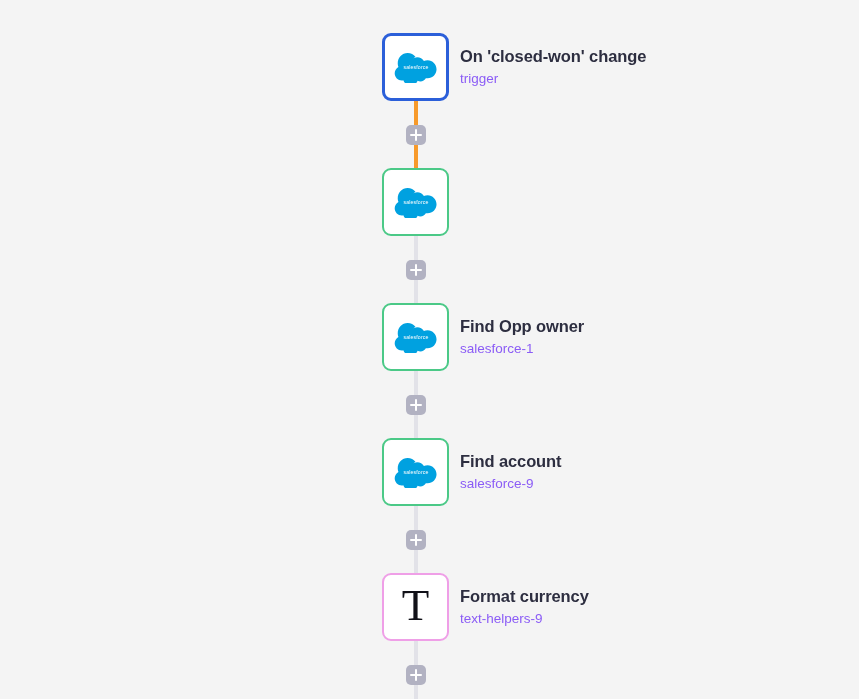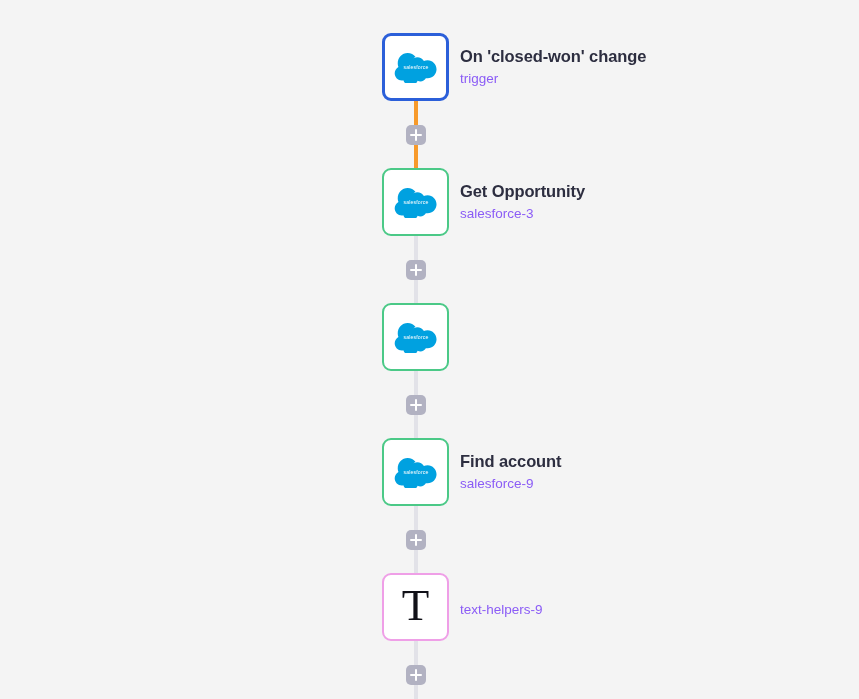--- a/index.html
+++ b/index.html
@@ -162,37 +162,37 @@
       <div class="plus-btn"></div>
     </div>
 
     <div class="node-row">
       <div class="node-box accent-green">
         <svg class="sf-icon" viewBox="0 0 44 32">
           <path fill="#00a1e0" d="M17.6 7.2c1.4-1.5 3.4-2.4 5.6-2.4 2.9 0 5.5 1.6 6.8 4 1.2-0.5 2.4-0.8 3.8-0.8 5 0 9.1 4.1 9.1 9.2s-4.1 9.2-9.1 9.2c-0.6 0-1.2-0.1-1.8-0.2-1.1 2-3.2 3.3-5.6 3.3-1 0-2-0.2-2.8-0.6-1.2 2.8-4 4.7-7.2 4.7-3.4 0-6.3-2.2-7.4-5.2-0.5 0.1-1 0.2-1.5 0.2-4 0-7.3-3.3-7.3-7.4 0-2.8 1.5-5.2 3.8-6.5-0.5-1.1-0.7-2.3-0.7-3.5C3.3 5 7.8 0.5 13.4 0.5c3.3 0 6.2 1.5 8 3.9" transform="translate(0.5,1.5) scale(0.98)"></path>
           <text class="sf-wordmark" x="22" y="18" text-anchor="middle">salesforce</text>
         </svg>
       </div>
-      <div class="node-labels">
-        <div class="node-title">Get Opportunity</div>
-        <div class="node-subtitle">salesforce-3</div>
-      </div>
     </div>
 
     <div class="connector">
       <div class="line"></div>
       <div class="plus-btn"></div>
     </div>
 
     <div class="node-row">
       <div class="node-box accent-green">
         <svg class="sf-icon" viewBox="0 0 44 32">
           <path fill="#00a1e0" d="M17.6 7.2c1.4-1.5 3.4-2.4 5.6-2.4 2.9 0 5.5 1.6 6.8 4 1.2-0.5 2.4-0.8 3.8-0.8 5 0 9.1 4.1 9.1 9.2s-4.1 9.2-9.1 9.2c-0.6 0-1.2-0.1-1.8-0.2-1.1 2-3.2 3.3-5.6 3.3-1 0-2-0.2-2.8-0.6-1.2 2.8-4 4.7-7.2 4.7-3.4 0-6.3-2.2-7.4-5.2-0.5 0.1-1 0.2-1.5 0.2-4 0-7.3-3.3-7.3-7.4 0-2.8 1.5-5.2 3.8-6.5-0.5-1.1-0.7-2.3-0.7-3.5C3.3 5 7.8 0.5 13.4 0.5c3.3 0 6.2 1.5 8 3.9" transform="translate(0.5,1.5) scale(0.98)"></path>
           <text class="sf-wordmark" x="22" y="18" text-anchor="middle">salesforce</text>
         </svg>
+      </div>
+      <div class="node-labels">
+        <div class="node-title">Find Opp owner</div>
+        <div class="node-subtitle">salesforce-1</div>
       </div>
     </div>
 
     <div class="connector">
       <div class="line"></div>
       <div class="plus-btn"></div>
     </div>
 
     <div class="node-row">
       <div class="node-box accent-green">
@@ -210,20 +210,21 @@
     <div class="connector">
       <div class="line"></div>
       <div class="plus-btn"></div>
     </div>
 
     <div class="node-row">
       <div class="node-box accent-pink">
         <span class="t-icon">T</span>
       </div>
       <div class="node-labels">
+        <div class="node-title">Format currency</div>
         <div class="node-subtitle">text-helpers-9</div>
       </div>
     </div>
 
     <div class="connector">
       <div class="line"></div>
       <div class="plus-btn"></div>
     </div>
 
   </div>

